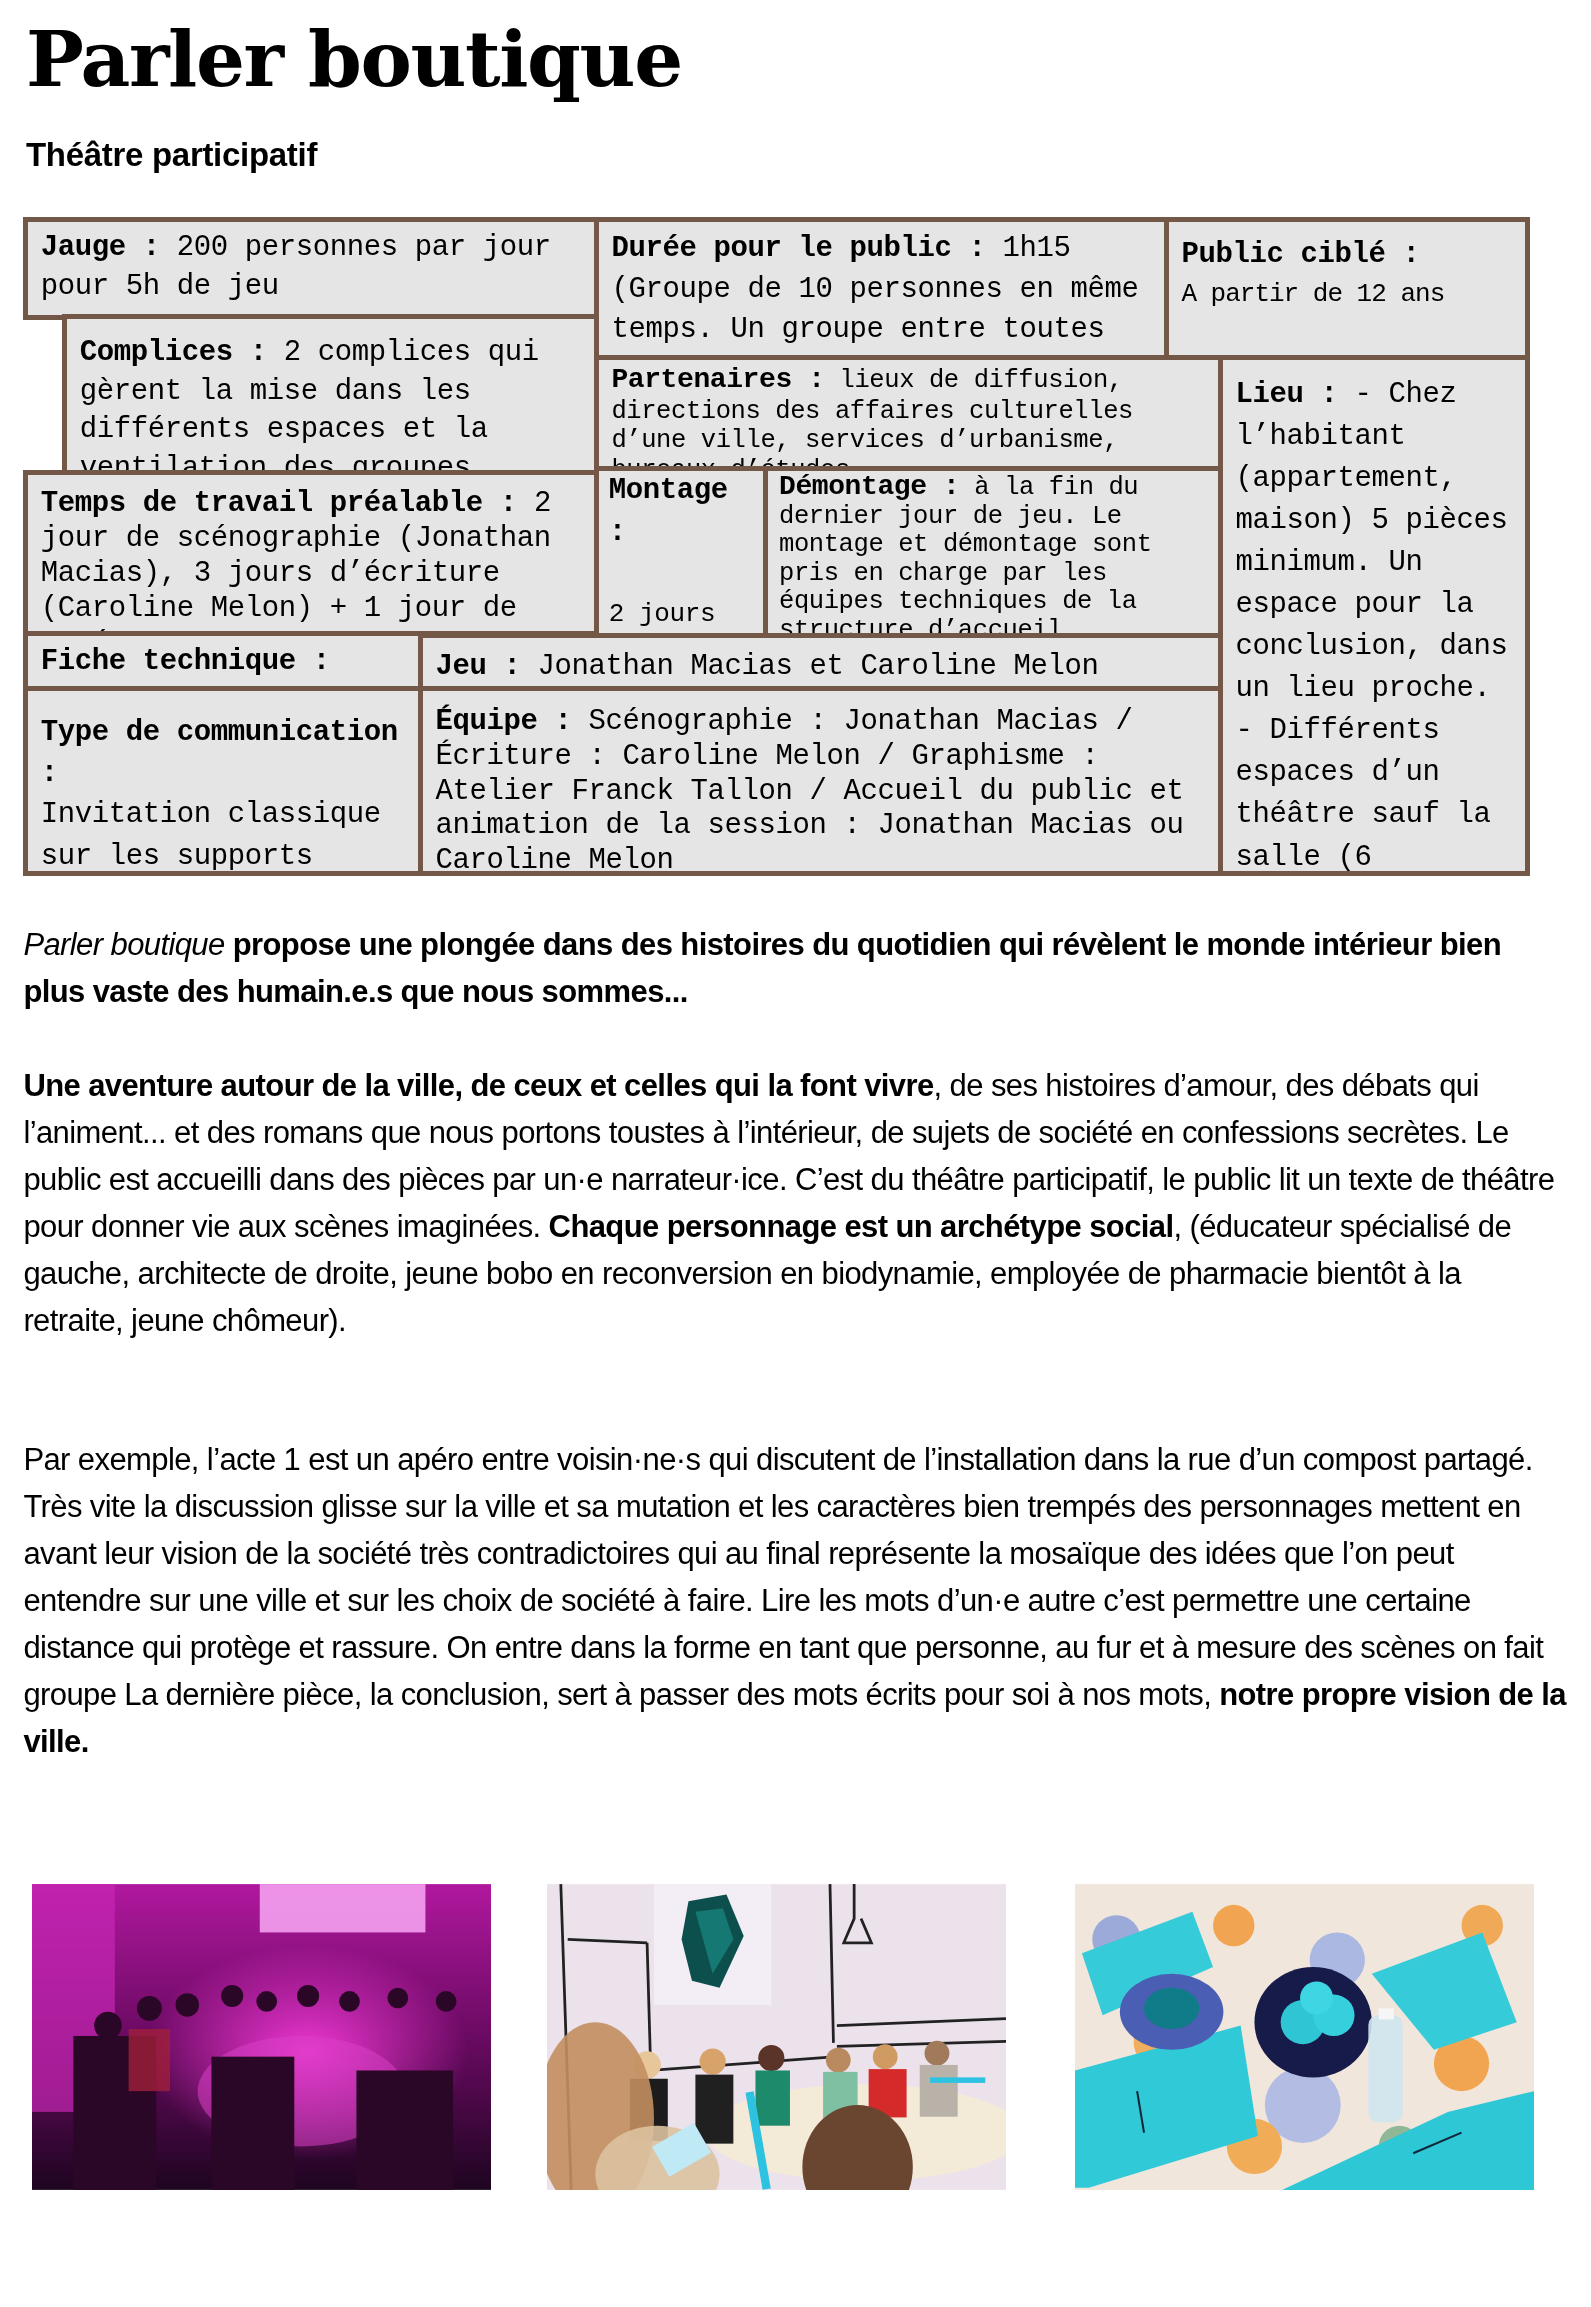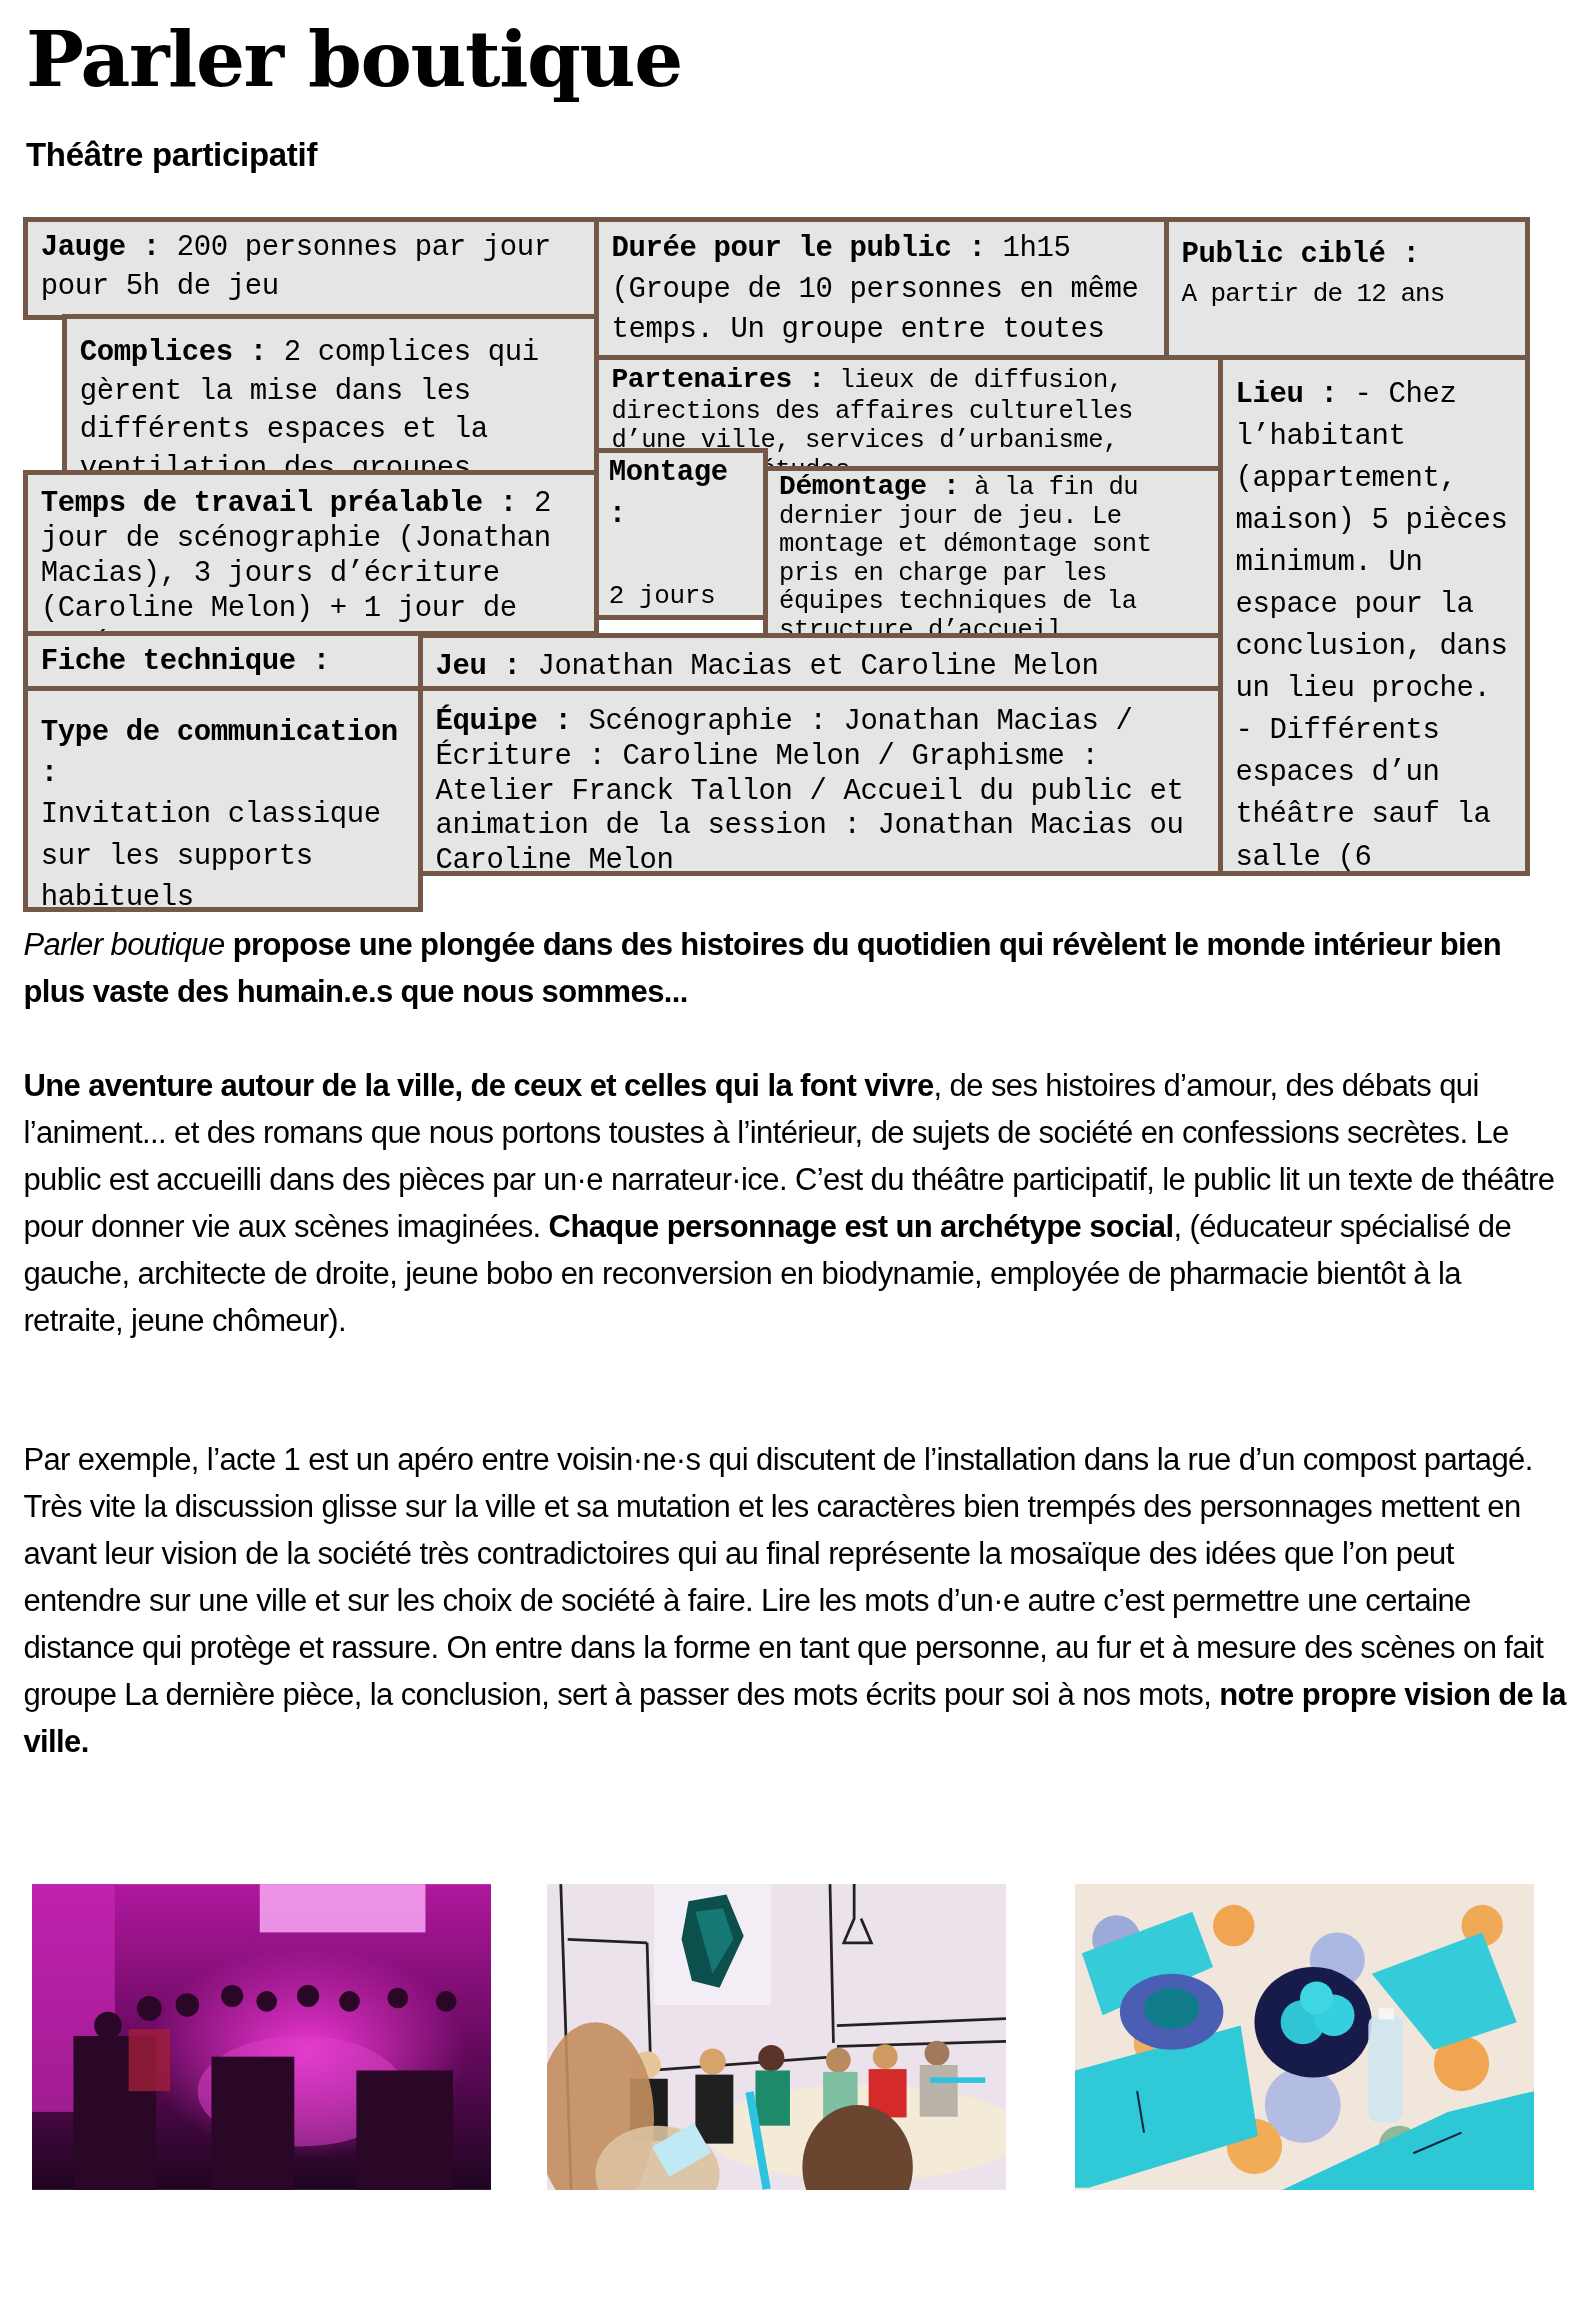--- a/index.html
+++ b/index.html
@@ -38,34 +38,34 @@
   </div>
   <div class="cell" style="left:23.4px; top:314px; width:602px; height:162px; padding-top:15px;margin-left:39px;">
     <b>Complices :</b><span class="val"> 2 complices qui gèrent la mise dans les différents espaces et la ventilation des groupes</span>
   </div>
   <div class="cell" style="left:23.4px; top:470px; width:576px; height:166px; padding-top:12.4px; line-height:1.2;">
     <b>Temps de travail préalable :</b><span class="val">  2 jour de scénographie  (Jonathan Macias), 3 jours d’écriture (Caroline Melon) + 1 jour de repérage</span>
   </div>
   <div class="cell" style="left:23.4px; top:631px; width:400px; height:61px;">
     <b>Fiche technique :</b><span class="val"> rien</span>
   </div>
-  <div class="cell" style="left:23.4px; top:686px; width:400px; height:226px; padding-top:21px; line-height:1.42;">
+  <div class="cell" style="left:23.4px; top:686px; width:400px; height:190px; padding-top:21px; line-height:1.42;">
     <b class="block">Type de communication :</b><span class="val">Invitation classique sur les supports habituels</span>
   </div>
 
   <div class="cell" style="left:594px; top:217px; width:576px; height:144px; line-height:1.4;">
     <b>Durée pour le public :</b><span class="val"> 1h15 (Groupe de 10 personnes en même temps. Un groupe entre toutes les 15 minutes)</span>
   </div>
   <div class="cell" style="left:1164px; top:217px; width:366px; height:144px; padding-top:14px;">
     <b class="block">Public ciblé :</b><span class="val" style="font-size:26px; letter-spacing:-1px;">A partir de 12 ans</span>
   </div>
   <div class="cell small" style="left:594px; top:355px; width:630px; height:117px; padding-top:4.1px;">
     <b style="font-size:28px;margin-top:48px;">Partenaires  :</b><span class="val"> lieux de diffusion, directions des affaires culturelles d’une ville, services d’urbanisme, bureaux d’études</span>
   </div>
-  <div class="cell vcenter" style="left:594px; top:448px; width:174px; height:172px; padding-left:9.7px; line-height:1.45;gap:42px;">
+  <div class="cell vcenter" style="left:594px; top:466px; width:174px; height:172px; padding-left:9.7px; line-height:1.45;gap:42px;">
     <b class="block">Montage :</b>
       <span class="val" style="font-size:26px;">2 jours</span>
   </div>
   <div class="cell smaller" style="left:763px; top:466px; width:461px; height:172px; padding-top:0; padding-left:11px;">
     <b style="font-size:28px;">Démontage :</b><span class="val">  à la fin du dernier jour de jeu. Le montage et démontage sont pris en charge par les équipes techniques de la structure d’accueil</span>
   </div>
   <div class="cell" style="left:418px; top:633px; width:806px; height:59px; padding-top:9.7px;">
     <b>Jeu :</b><span class="val"> Jonathan Macias et Caroline Melon</span>
   </div>
   <div class="cell" style="left:418px; top:686px; width:806px; height:190px; padding-top:14px; line-height:1.2;">

